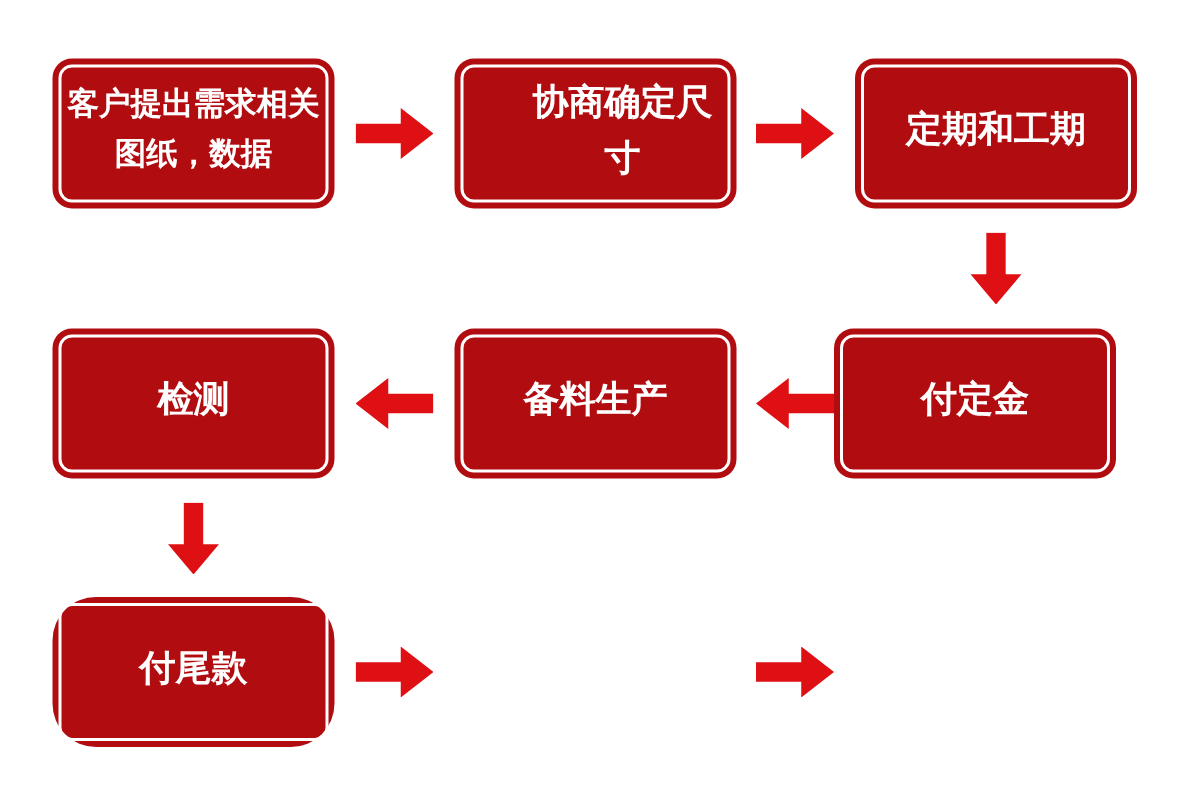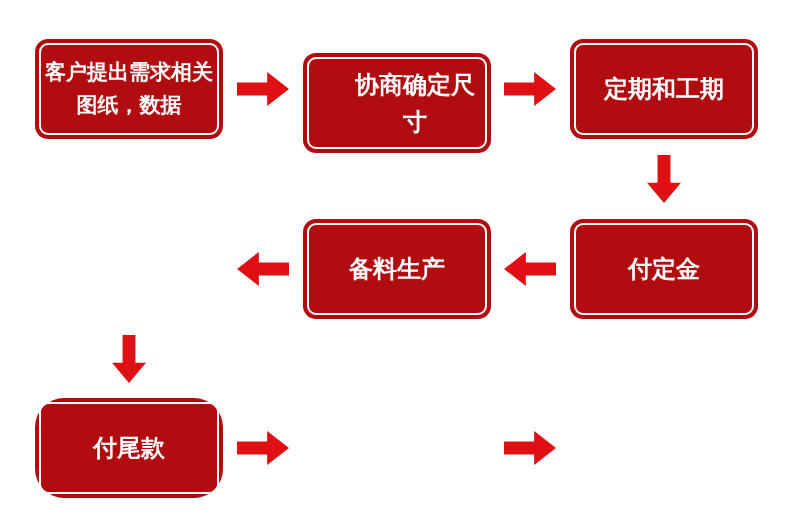--- a/index.html
+++ b/index.html
@@ -9,21 +9,21 @@
     --text: #ffffff;
     --background: #ffffff;
   }
   * { box-sizing: border-box; }
   html, body { margin: 0; padding: 0; background: var(--background); }
   .canvas {
     position: relative;
     width: 790px;
     height: 531px;
     background: var(--background);
-    font-family: Liberation Sans, sans-serif;
+    font-family: Liberation Mono, monospace;
     overflow: hidden;
   }
   .step {
     position: absolute;
     width: 188px;
     height: 100px;
     background: var(--box-fill);
     border-radius: 13px;
     display: flex;
     align-items: center;
@@ -58,23 +58,23 @@
   .arrow.left {
     width: 52px; height: 34px;
     clip-path: polygon(100% 31%, 42% 31%, 42% 0, 0 50%, 42% 100%, 42% 69%, 100% 69%);
   }
   .arrow.down {
     width: 34px; height: 48px;
     clip-path: polygon(31% 0, 69% 0, 69% 58%, 100% 58%, 50% 100%, 0 58%, 31% 58%);
   }
   
   .pos-1 { left: 35px;  top: 39px; }
-  .pos-2 { left: 303px; top: 53px; padding-left: 36px; }
+  .pos-2 { left: 303px; top: 39px; padding-left: 36px; }
   .pos-3 { left: 570px; top: 39px; }
-  .pos-4 { left: 570px; top: 219px; justify-content: center; }
+  .pos-4 { left: 556px; top: 219px; justify-content: center; }
   .pos-5 { left: 303px; top: 219px; }
   .pos-6 { left: 35px;  top: 219px; }
   .pos-7 { left: 35px;  top: 398px; border-radius: 29px; }
   .pos-8 { left: 303px; top: 398px; }
   .pos-9 { left: 570px; top: 398px; }
   .apos-1 { left: 237px; top: 72px; }
   .apos-2 { left: 504px; top: 72px; }
   .apos-3 { left: 647px; top: 155px; }
   .apos-4 { left: 504px; top: 252px; }
   .apos-5 { left: 237px; top: 252px; }
@@ -103,20 +103,23 @@
   <div class="arrow down apos-3"></div>
 
   <div class="step pos-4">
     <span class="step-label">付定金</span>
   </div>
   <div class="arrow left apos-4"></div>
   <div class="step pos-5">
     <span class="step-label">备料生产</span>
   </div>
   <div class="arrow left apos-5"></div>
+  <div class="step pos-6">
+    <span class="step-label">检测</span>
+  </div>
 
   <div class="arrow down apos-6"></div>
 
   <div class="step pos-7">
     <span class="step-label">付尾款</span>
   </div>
   <div class="arrow right apos-7"></div>
   <div class="arrow right apos-8"></div>
 
 </div>

